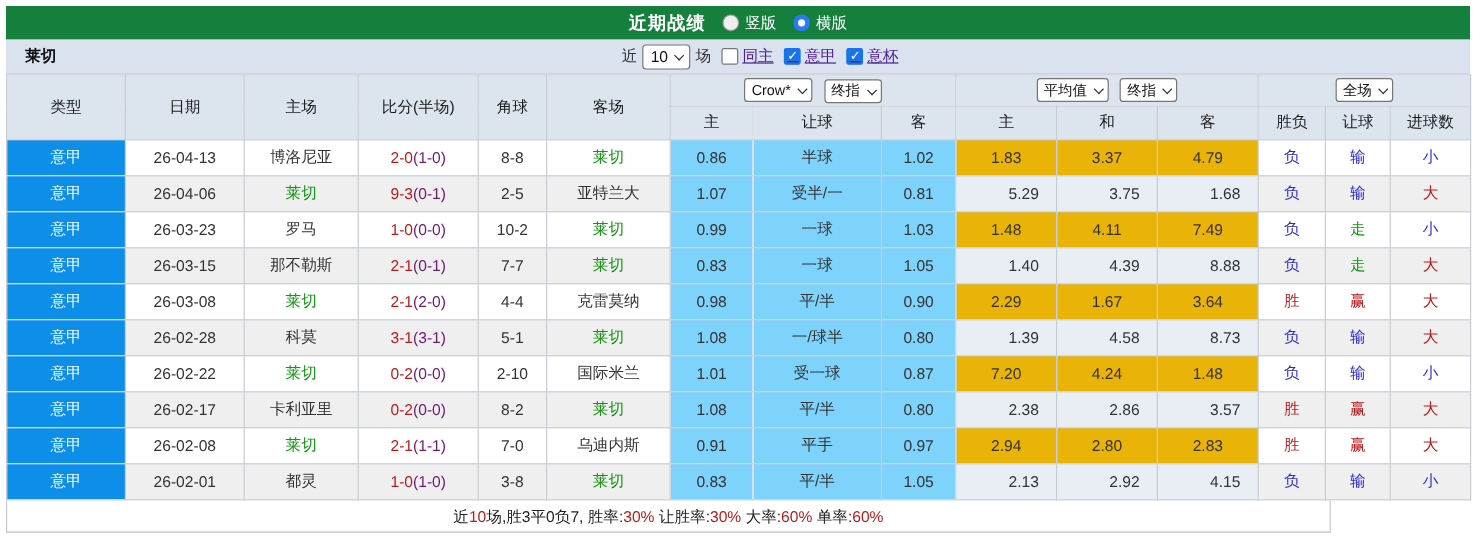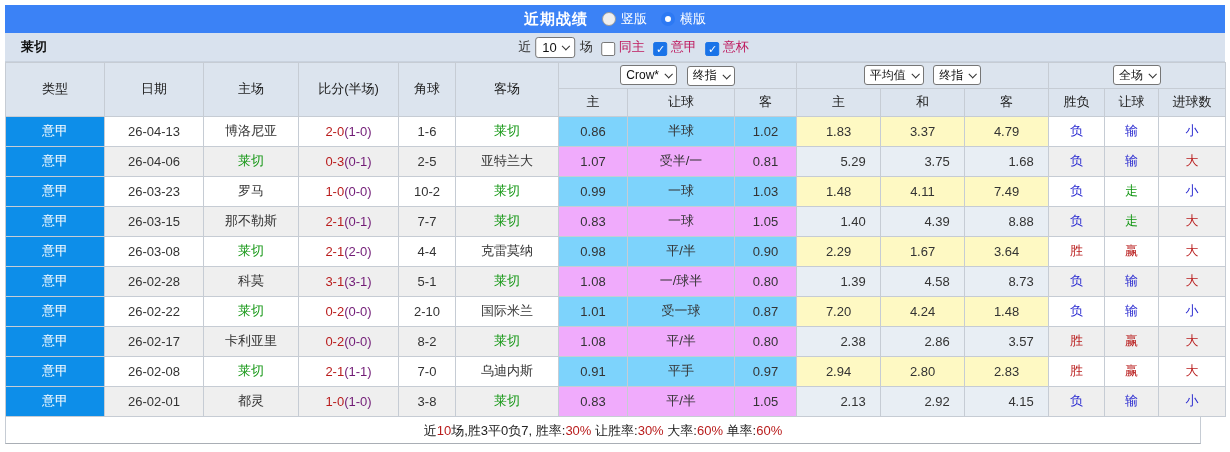--- a/index.html
+++ b/index.html
@@ -8,21 +8,21 @@
     background: #ffffff;
     width: 1230px;
     font-size: 13px;
     color: #333;
   }
   .page { padding: 5px 5px 0 5px; }
 
   
   .titlebar {
     height: 28px;
-    background: #3b82f6;
+    background: #15803d;
     display: flex;
     align-items: center;
     justify-content: center;
     gap: 14px;
     color: #fff;
   }
   .titlebar .title { font-size: 15px; font-weight: bold; letter-spacing: 1px; }
   .radio-opt { display: inline-flex; align-items: center; gap: 5px; cursor: pointer; font-size: 13px; font-family: Liberation Mono, monospace; }
   .radio {
     width: 14px; height: 14px; border-radius: 50%;
@@ -47,21 +47,21 @@
   .selectbox {
     display: inline-flex; align-items: center; gap: 6px;
     background: #fff; border: 1px solid #767676; border-radius: 3px;
     padding: 2px 6px; height: 21px; cursor: pointer; color: #111;
   }
   .chev {
     width: 6px; height: 6px;
     border-right: 1.6px solid #333; border-bottom: 1.6px solid #333;
     transform: rotate(45deg) translateY(-1px); display: inline-block;
   }
-  .cb-label { display: inline-flex; align-items: flex-end; gap: 3px; cursor: pointer; margin-left: 5px; color: #be185d; }
+  .cb-label { display: inline-flex; align-items: center; gap: 3px; cursor: pointer; margin-left: 5px; color: #4c1d95; text-decoration: underline; }
   .checkbox {
     width: 14px; height: 14px; border: 1px solid #777; border-radius: 2px;
     background: #fff; display: inline-flex; align-items: center; justify-content: center;
   }
   .checkbox.checked { background: #1a73e8; border-color: #1a73e8; }
   .checkbox.checked::after { content: "✓"; color: #fff; font-size: 11px; font-weight: bold; line-height: 1; }
 
   
   table { border-collapse: collapse; table-layout: fixed; width: 1220px; }
   th, td {
@@ -72,37 +72,37 @@
     white-space: nowrap;
   }
   thead th { background: #dce4ee; font-weight: normal; color: #1c1c1c; }
   thead tr.group-row th { height: 16px; margin-left: 10px; }
   thead tr.sub-row th { height: 28px; }
   .group-cell { padding: 2px 0; }
   .group-cell .selectbox { margin: 0 3px; font-size: 12px; height: 20px; padding: 1px 5px; }
   tbody td { height: 30px; background: #fff; }
   tbody tr.alt td { background: #efefef; }
   tbody td.asian { background: #7dd3fc; }
-  tbody tr.alt td.asian { background: #f0abfc; }
-  tbody td.euro { background: #fef9c3; }
+  tbody tr.alt td.asian { background: #7dd3fc; }
+  tbody td.euro { background: #eab308; }
   tbody tr.alt td.euro { background: #e8eef4; padding-left: 29px; }
   td.league { background: #0d8ee9 !important; color: #fff; }
   .red { color: #b91c1c; }
   .blue { color: #2a2ad0; }
   .green { color: #129612; }
   .half { color: #701a75; }
 
   
   .summary {
     height: 27px; line-height: 27px;
     text-align: center;
     border-bottom: 1px solid #a9aeb5;
     border-left: 1px solid #c6ccd4;
     border-right: 1px solid #c6ccd4;
-    width: 1196px;
+    width: 1104px;
     color: #222;
   }
 </style>
 </head>
 <body>
 
 <div class="page">
 
   <div class="titlebar">
     <span class="title">近期战绩</span>
@@ -204,37 +204,37 @@
         <th>让球</th>
         <th>进球数</th>
       </tr>
     </thead>
     <tbody>
         <tr>
       <td class="league">意甲</td>
       <td>26-04-13</td>
       <td>博洛尼亚</td>
       <td><span class="red">2-0</span><span class="half">(1-0)</span></td>
-      <td>1-6</td>
+      <td>8-8</td>
       <td class="green">莱切</td>
       <td class="asian">0.86</td>
       <td class="asian">半球</td>
       <td class="asian">1.02</td>
       <td class="euro">1.83</td>
       <td class="euro">3.37</td>
       <td class="euro">4.79</td>
       <td class="blue">负</td>
       <td class="blue">输</td>
       <td class="blue">小</td>
     </tr>
         <tr class="alt">
       <td class="league">意甲</td>
       <td>26-04-06</td>
       <td class="green">莱切</td>
-      <td><span class="red">0-3</span><span class="half">(0-1)</span></td>
+      <td><span class="red">9-3</span><span class="half">(0-1)</span></td>
       <td>2-5</td>
       <td>亚特兰大</td>
       <td class="asian">1.07</td>
       <td class="asian">受半/一</td>
       <td class="asian">0.81</td>
       <td class="euro">5.29</td>
       <td class="euro">3.75</td>
       <td class="euro">1.68</td>
       <td class="blue">负</td>
       <td class="blue">输</td>

